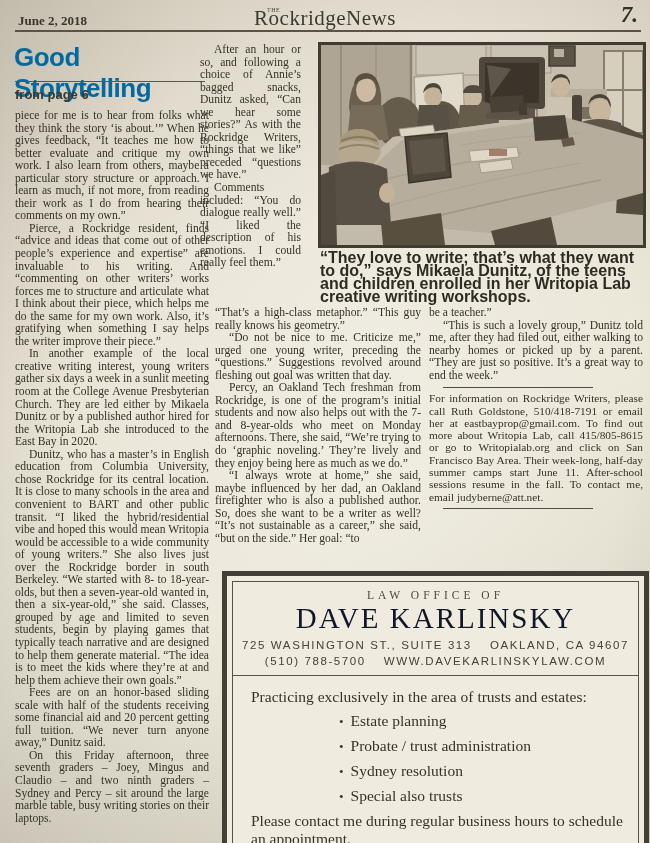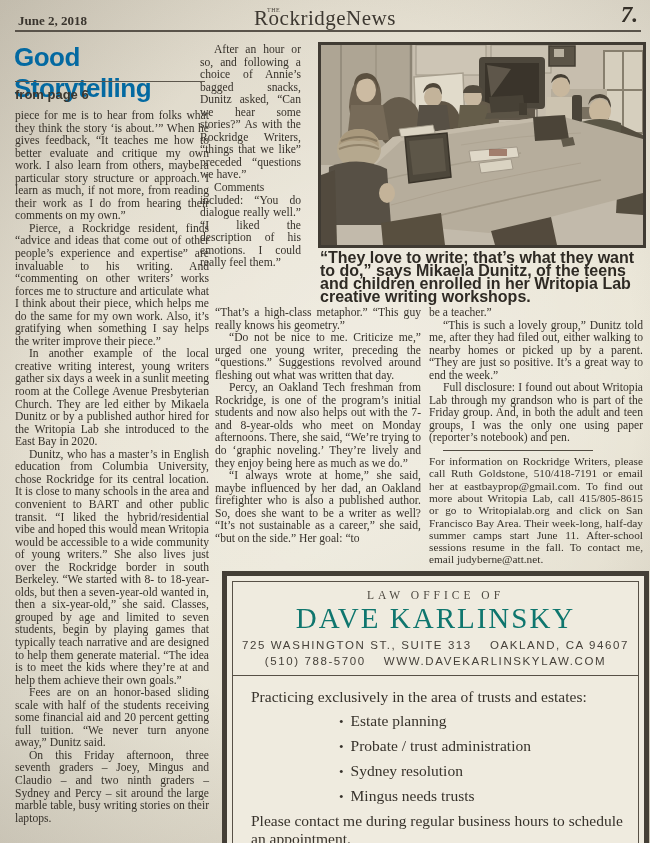--- a/index.html
+++ b/index.html
@@ -42,21 +42,21 @@
   .photo{position:absolute;left:318px;top:42px;width:322px;height:200px;border:3px solid #403b33;background:#c2bcb0;}
   .photo svg{display:block;}
   .caption{position:absolute;left:320px;top:251px;width:324px;
     font-family:"Liberation Sans",sans-serif;font-weight:bold;font-size:16px;line-height:13px;color:#2e2a24;}
 
   
   .ad{position:absolute;left:222px;top:571px;width:407px;border:5px solid #443f36;background:#efebdf;padding:5px;}
   .ad-frame{border:1px solid #575147;}
   .ad-head{text-align:center;padding:7px 4px 8px 4px;border-bottom:1px solid #575147;color:#45403a;}
   .ad-office{font-size:11.5px;letter-spacing:4px;color:#4c473f;}
-  .ad-name{font-size:29px;letter-spacing:2px;color:#0f766e;margin-top:1px;}
+  .ad-name{font-size:29px;letter-spacing:2px;color:#0f172a;margin-top:1px;}
   .ad-line{font-family:"Liberation Sans",sans-serif;font-size:11.5px;letter-spacing:1.6px;margin-top:4px;color:#46413a;}
   .ad-line .gap{display:inline-block;width:18px;}
   .ad-body{padding:12px 14px 10px 14px;font-size:15.5px;color:#37322b;}
   .ad-intro{margin:0 0 6px 4px;}
   .ad-bullets{list-style:none;margin:0;padding:0 0 0 92px;}
   .ad-bullets li{margin:0 0 7px 0;}
   .ad-bullets li::before{content:"•";margin-right:7px;font-size:13px;}
   .ad-outro{margin:2px 0 2px 4px;line-height:18px;}
 </style>
 </head>
@@ -184,29 +184,28 @@
       <path d="M60 178 L120 168 L124 200 L62 200 Z" fill="#463f33"></path>
       <path d="M170 186 L230 172 L236 200 L174 200 Z" fill="#403a30"></path>
 
       <rect x="0" y="0" width="322" height="200" fill="#c9b48e" opacity="0.14"></rect>
     </svg>
   </div>
   <div class="caption">“They love to write; that’s what they want to do,” says Mikaela Dunitz, of the teens and children enrolled in her Writopia Lab creative writing workshops.</div>
 
   <div class="bodycol" id="col2b">
     <p class="cont">“That’s a high-class metaphor.” “This guy really knows his geometry.”</p>
-    <p>“Do not be nice to me. Criticize me,” urged one young writer, preceding the “questions.” Suggestions revolved around fleshing out what was written that day.</p>
+    <p>“Do not be nice to me. Criticize me,” urged one young writer, preceding the “questions.” Suggestions revolved around fleshing out goal was written that day.</p>
     <p>Percy, an Oakland Tech freshman from Rockridge, is one of the program’s initial students and now also helps out with the 7- and 8-year-olds who meet on Monday afternoons. There, she said, “We’re trying to do ‘graphic noveling.’ They’re lively and they enjoy being here as much as we do.”</p>
     <p>“I always wrote at home,” she said, maybe influenced by her dad, an Oakland firefighter who is also a published author. So, does she want to be a writer as well? “It’s not sustainable as a career,” she said, “but on the side.” Her goal: “to</p>
   </div>
 
   <div class="bodycol" id="col3">
     <p class="cont">be a teacher.”</p>
     <p>“This is such a lovely group,” Dunitz told me, after they had filed out, either walking to nearby homes or picked up by a parent. “They are just so positive. It’s a great way to end the week.”</p>
-    <p>Full disclosure: I found out about Writopia Lab through my grandson who is part of the Friday group. And, in both the adult and teen groups, I was the only one using paper (reporter’s notebook) and pen.</p>
     <div class="note-rule"></div>
     <p class="cont note">For information on Rockridge Writers, please call Ruth Goldstone, 510/418-7191 or email her at eastbayprop@gmail.com. To find out more about Writopia Lab, call 415/805-8615 or go to Writopialab.org and click on San Francisco Bay Area. Their week-long, half-day summer camps start June 11. After-school sessions resume in the fall. To contact me, email judyberne@att.net.</p>
     <div class="note-rule"></div>
   </div>
 
   <div class="ad">
     <div class="ad-frame">
       <div class="ad-head">
         <div class="ad-office">LAW OFFICE OF</div>
         <div class="ad-name">DAVE KARLINSKY</div>
@@ -216,20 +215,20 @@
         <div class="ad-line">
           <span>(510) 788-5700</span><span class="gap"></span><span>WWW.DAVEKARLINSKYLAW.COM</span>
         </div>
       </div>
       <div class="ad-body">
         <p class="ad-intro">Practicing exclusively in the area of trusts and estates:</p>
         <ul class="ad-bullets">
           <li>Estate planning</li>
           <li>Probate / trust administration</li>
           <li>Sydney resolution</li>
-          <li>Mingus needs trusts</li>
+          <li>Special also trusts</li>
         </ul>
         <p class="ad-outro">Please contact me during regular business hours to schedule an appointment.</p>
       </div>
     </div>
   </div>
 
 </div>
 
 </body></html>

